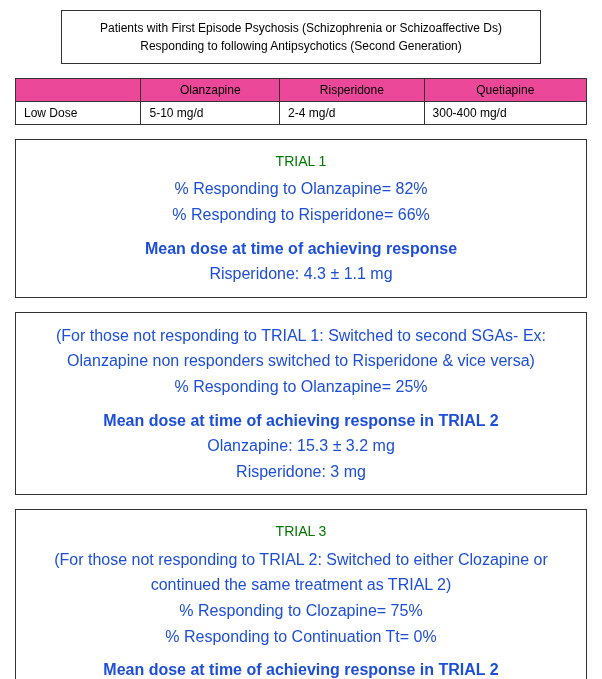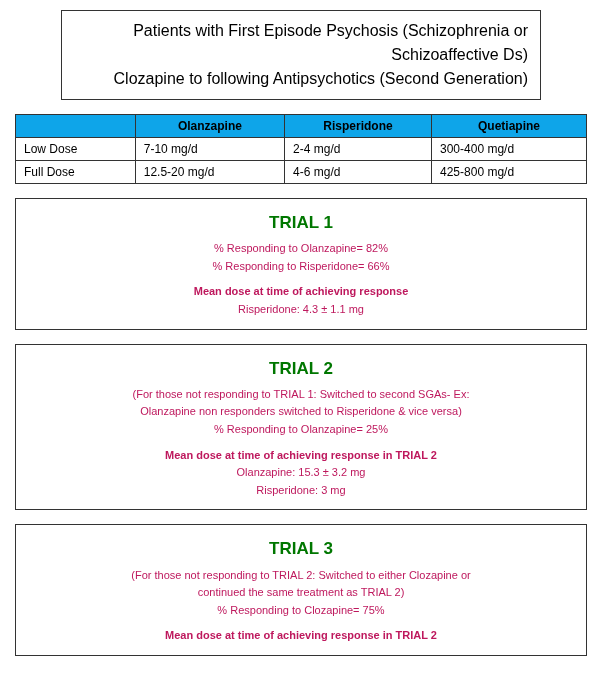--- a/index.html
+++ b/index.html
@@ -7,114 +7,108 @@
       background: #fff;
       font-family: Arial, sans-serif;
       font-size: 12px;
       width: 602px;
       min-height: 679px;
       padding: 10px 15px;
       color: #000;
     }
     .header-box {
       border: 1px solid #333;
-      text-align: right;
+      text-align: center;
       padding: 8px 12px;
       margin: 0 auto 14px auto;
       max-width: 480px;
-      font-size: 16px;
+      font-size: 12px;
       line-height: 1.5;
     }
     table {
       border-collapse: collapse;
       width: 100%;
       margin-bottom: 14px;
       font-size: 12px;
     }
     table td, table th {
       border: 1px solid #333;
       padding: 4px 8px;
     }
     table th {
-      font-weight: bold;
-      background: #0ea5e9;
+      font-weight: normal;
+      background: #ec4899;
     }
     .trial-box {
       border: 1px solid #333;
       padding: 10px 16px;
       margin-bottom: 14px;
       text-align: center;
       line-height: 1.6;
     }
     .trial-title {
       color: #007700;
-      font-weight: bold;
-      font-size: 17px;
+      font-weight: normal;
+      font-size: 14px;
       margin-bottom: 4px;
     }
     .trial-text {
-      font-size: 11px;
-      color: #be185d;
+      font-size: 16px;
+      color: #1d4ed8;
     }
     .bold-line {
       font-weight: bold;
       margin-top: 8px;
     }
   </style>
 </head>
 <body>
 
 <div class="header-box">
   <div>Patients with First Episode Psychosis (Schizophrenia or Schizoaffective Ds)</div>
-  <div>Clozapine to following Antipsychotics (Second Generation)</div>
+  <div>Responding to following Antipsychotics (Second Generation)</div>
 </div>
 
 <table>
   <thead>
     <tr>
       <th></th>
       <th>Olanzapine</th>
       <th>Risperidone</th>
       <th>Quetiapine</th>
     </tr>
   </thead>
   <tbody id="table-body">
   <tr>
         <td>Low Dose</td>
-        <td>7-10 mg/d</td>
+        <td>5-10 mg/d</td>
         <td>2-4 mg/d</td>
         <td>300-400 mg/d</td>
-      </tr>
-      <tr>
-        <td>Full Dose</td>
-        <td>12.5-20 mg/d</td>
-        <td>4-6 mg/d</td>
-        <td>425-800 mg/d</td>
       </tr>
     </tbody>
 </table>
 
 <div class="trial-box">
   <div class="trial-title">TRIAL 1</div>
   <div class="trial-text">% Responding to Olanzapine= 82%</div>
   <div class="trial-text">% Responding to Risperidone= 66%</div>
   <div class="trial-text bold-line">Mean dose at time of achieving response</div>
   <div class="trial-text">Risperidone: 4.3 ± 1.1 mg</div>
 </div>
 
 <div class="trial-box">
-  <div class="trial-title">TRIAL 2</div>
   <div class="trial-text">(For those not responding to TRIAL 1: Switched to second SGAs- Ex:</div>
   <div class="trial-text">Olanzapine non responders switched to Risperidone &amp; vice versa)</div>
   <div class="trial-text">% Responding to Olanzapine= 25%</div>
   <div class="trial-text bold-line">Mean dose at time of achieving response in TRIAL 2</div>
   <div class="trial-text">Olanzapine: 15.3 ± 3.2 mg</div>
   <div class="trial-text">Risperidone: 3 mg</div>
 </div>
 
 <div class="trial-box">
   <div class="trial-title">TRIAL 3</div>
   <div class="trial-text">(For those not responding to TRIAL 2: Switched to either Clozapine or</div>
   <div class="trial-text">continued the same treatment as TRIAL 2)</div>
   <div class="trial-text">% Responding to Clozapine= 75%</div>
+  <div class="trial-text">% Responding to Continuation Tt= 0%</div>
   <div class="trial-text bold-line">Mean dose at time of achieving response in TRIAL 2</div>
 
 </div>
 
 </body></html>

